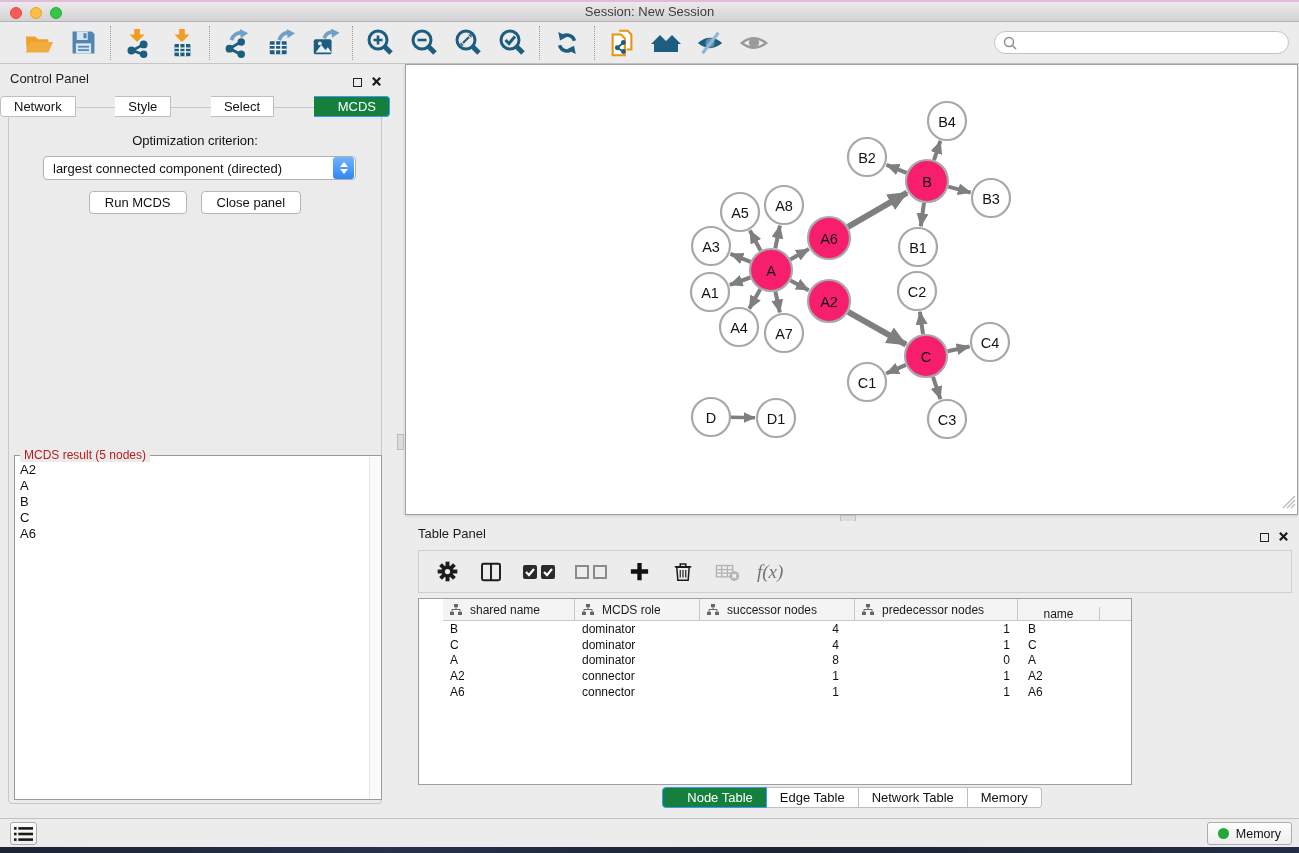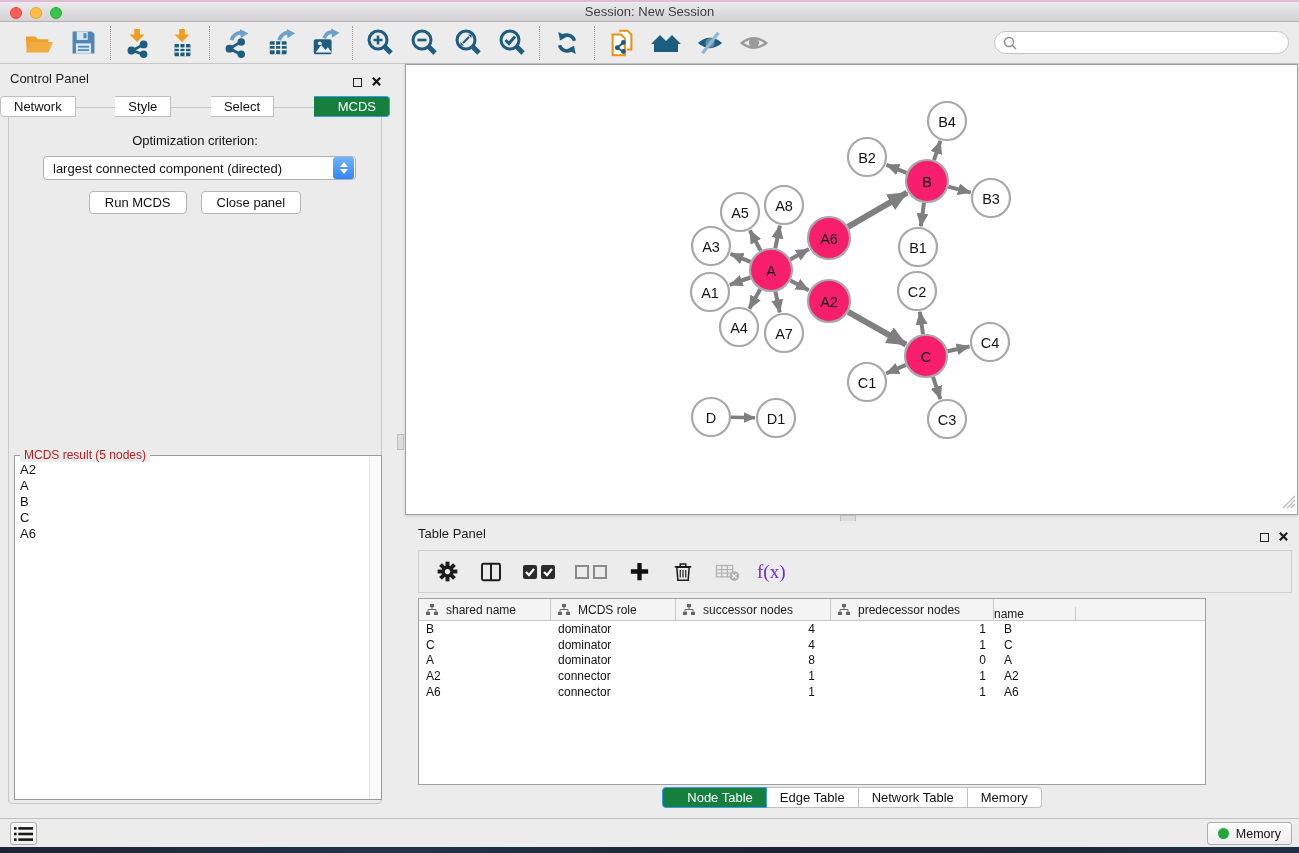--- a/index.html
+++ b/index.html
@@ -83,27 +83,27 @@
   .hsplit-handle { position:absolute; left:840px; top:515px; width:16px; height:7px;
     background:#dcdcdc; border:1px solid #bdbdbd; }
 
   
   .table-panel { position:absolute; left:405px; top:521px; width:894px; height:297px; background:#ececec; }
   .tp-title { position:absolute; left:13px; top:5px; font-size:13px; color:#1c1c1c; }
   .tp-icons { position:absolute; right:10px; top:7px; display:flex; gap:9px; align-items:center; }
   .tp-toolbar { position:absolute; left:13px; top:29px; width:874px; height:43px;
     background:#ececec; border:1px solid #cfcfcf; display:flex; align-items:center; gap:16px; padding-left:14px; }
   .tp-toolbar .tbtn { width:28px; height:28px; }
-  .fx { font-family:"Liberation Serif", serif; font-size:19px; color:#6d28d9; }
-  .ttable { position:absolute; left:13px; top:77px; width:788px; height:187px;
-    background:#fff; border:1px solid #9f9f9f; overflow:hidden; }
+  .fx { font-family:"Liberation Serif", serif; font-style:italic; font-size:19px; color:#737373; }
+  .ttable { position:absolute; left:13px; top:77px; width:714px; height:187px;
+    background:#fff; border:1px solid #9f9f9f; overflow:hidden;padding-left:24px; }
   .thead { display:flex; height:22px; background:#f4f4f4; border-bottom:1px solid #c9c9c9; }
   .th { display:flex; align-items:center; gap:8px; padding-left:7px; font-size:12px; color:#1b1b1b;
     border-right:1px solid #c9c9c9; }
-  .th.center { padding-left:0;margin-top:8px; }
+  .th.center { justify-content:center; padding-left:0;margin-top:8px; }
   .c0{width:132px}.c1{width:125px}.c2{width:155px}.c3{width:163px}.c4{width:82px}.cf{flex:1;border-right:none}
   .trow { display:flex; height:15.7px; }
   .tcell { display:flex; align-items:center; font-size:12px; color:#111; }
   .tcell.c0,.tcell.c1 { padding-left:7px; }
   .tcell.c2 { justify-content:flex-end; padding-right:16px; }
   .tcell.c3 { justify-content:flex-end; padding-right:8px; }
   .tcell.c4 { padding-left:10px; }
   .tp-tabs { position:absolute; left:0; right:0; top:266px; display:flex; justify-content:center; }
 
   

